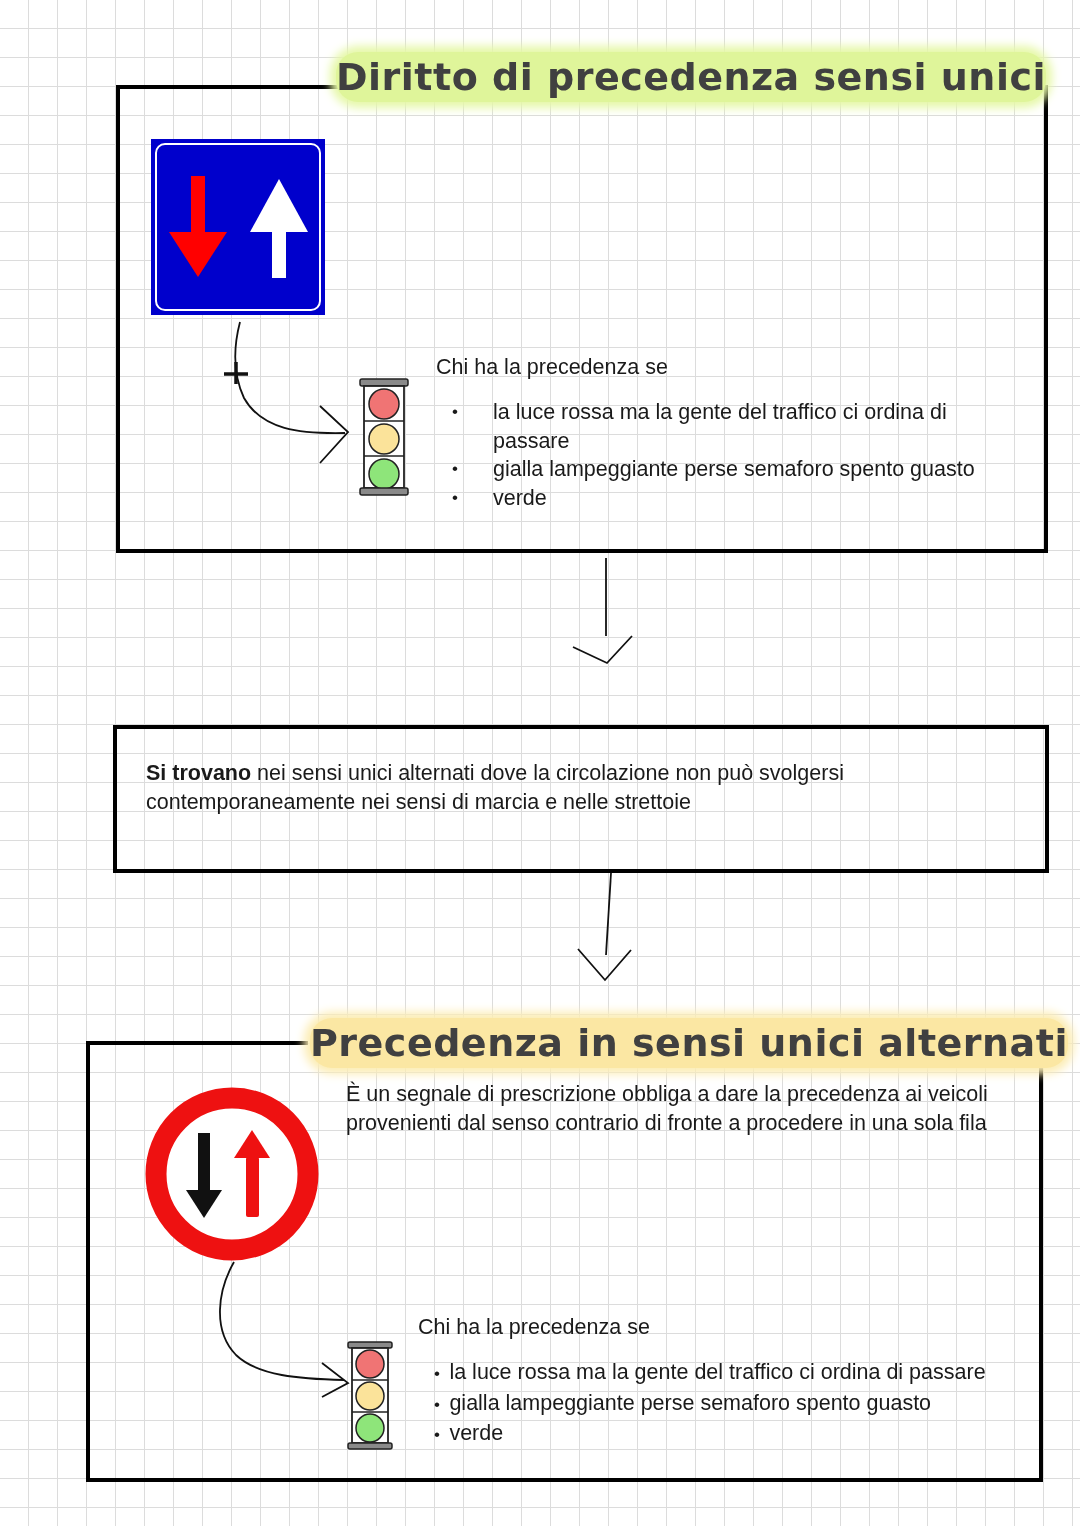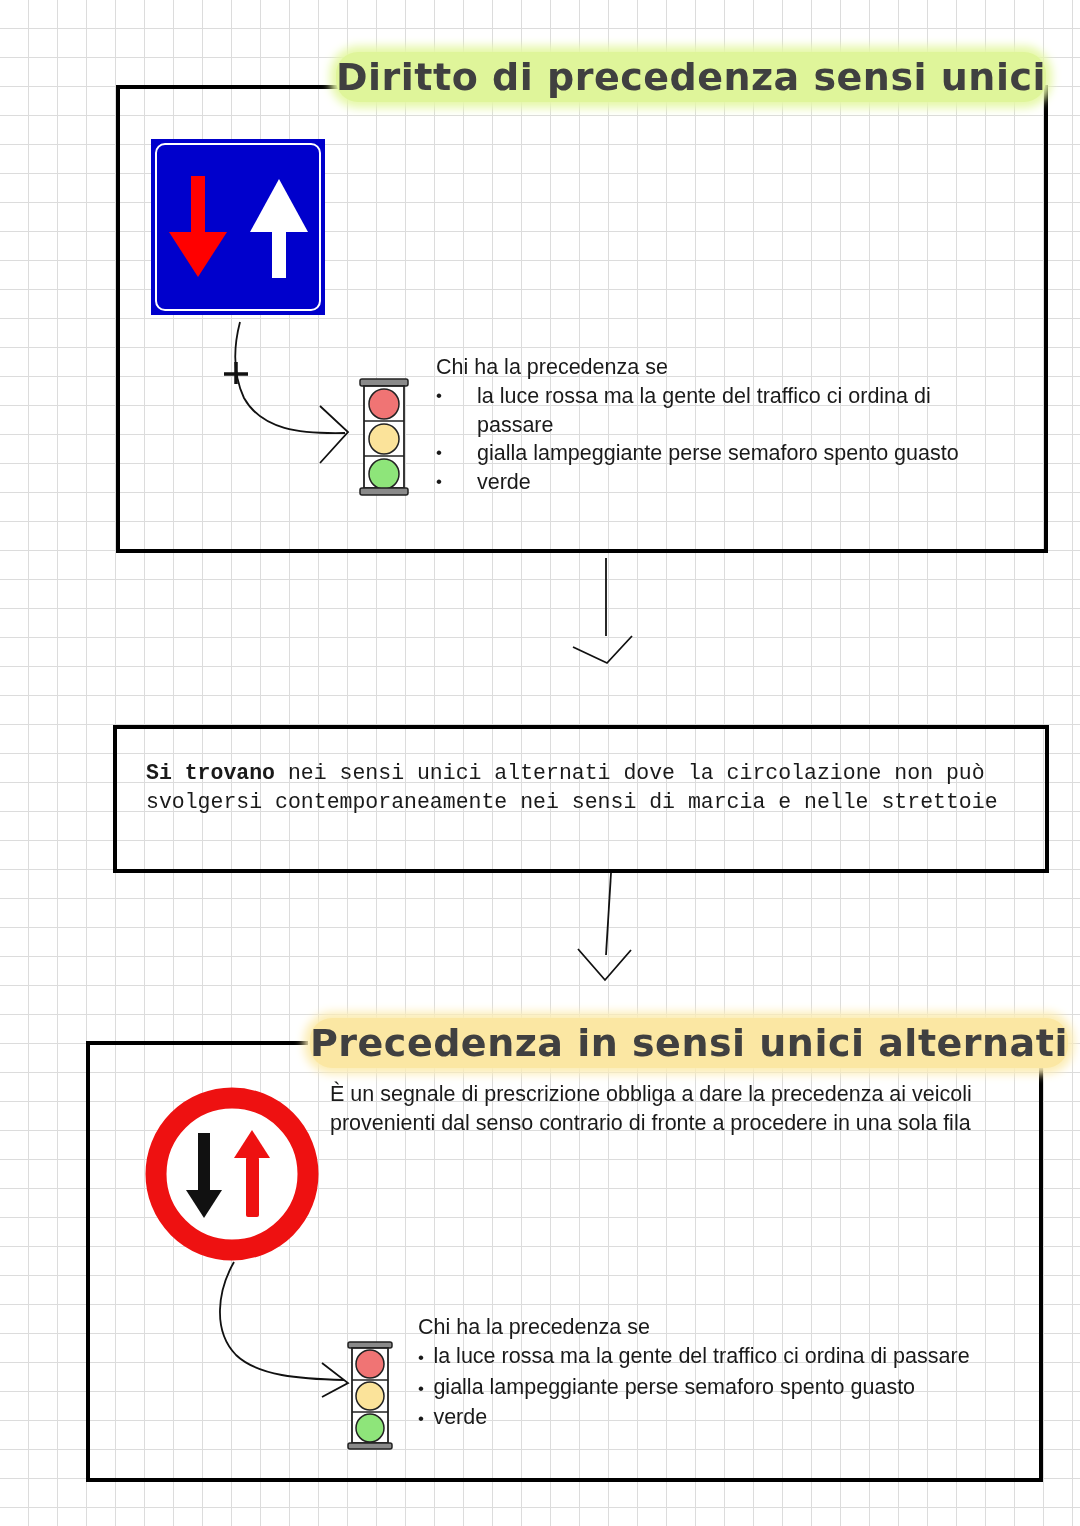--- a/index.html
+++ b/index.html
@@ -18,21 +18,21 @@
   .box { position: absolute; border: 4px solid #000; box-sizing: border-box; }
   .title {
     position: absolute; font-family: "DejaVu Sans", sans-serif; font-weight: bold;
     font-size: 38px; letter-spacing: 0.5px; white-space: nowrap; color: #404040;
     padding: 2px 0; line-height: 46px; border-radius: 22px;
   }
   .title.green { background: #dff59a; box-shadow: 0 0 10px 6px #e6f8a8; }
   .title.yellow { background: #fbe7a3; box-shadow: 0 0 10px 6px #fcedb5; }
   .para { position: absolute; font-size: 21.5px; line-height: 28.8px; color: #1a1a1a; }
   .para p { margin: 0; }
-  ul.bul { list-style: none; padding: 0; margin: 0; }
+  ul.bul { list-style: none; padding: 0; margin: 16px; }
   ul.bul li { position: relative; }
   .b1 li { padding-left: 41px; }
   .b1 li::before { content: "•"; position: absolute; left: 0; font-size: 17px; }
   .b2 li::before { content: "•  "; font-size: 17px; white-space: pre; }
   .b2 li { padding-left: 0; }
   svg { position: absolute; overflow: visible; }
 </style>
 </head>
 <body>
 
@@ -80,21 +80,21 @@
     <li>verde</li>
   </ul>
 </div>
 
 <svg style="left:0; top:0;" width="1080" height="1526">
   <line x1="606" y1="558" x2="606" y2="636" stroke="#111" stroke-width="1.8"></line>
   <path d="M573 647 L 607 663 L 632 636" fill="none" stroke="#111" stroke-width="1.8"></path>
 </svg>
 
 <div class="box" style="left:113px; top:725px; width:936px; height:148px;"></div>
-<div class="para" style="left:146px; top:759px; width:880px;font-family:Liberation Mono, monospace;">
+<div class="para" style="left:146px; top:759px; width:880px;">
   <b>Si trovano</b><span> nei sensi unici alternati dove la circolazione non può svolgersi contemporaneamente nei sensi di marcia e nelle strettoie</span>
 </div>
 
 <svg style="left:0; top:0;" width="1080" height="1526">
   <line x1="611" y1="873" x2="606" y2="955" stroke="#111" stroke-width="1.8"></line>
   <path d="M578 949 L 605 980 L 631 950" fill="none" stroke="#111" stroke-width="1.8"></path>
 </svg>
 
 <div class="box" style="left:86px; top:1041px; width:957px; height:441px; border-top:none;"></div>
 <div class="abs" style="left:86px; top:1041px; width:222px; height:4px; background:#000;"></div>
@@ -103,21 +103,21 @@
 <div class="title yellow" style="left:310px; top:1018px;">Precedenza in sensi unici alternati</div>
 
 <svg style="left:145px; top:1087px;" width="174" height="174" viewBox="0 0 174 174">
   <circle cx="87" cy="87" r="76" fill="#ffffff" stroke="#ee1111" stroke-width="21"></circle>
   <rect x="53" y="46" width="12" height="58" fill="#111"></rect>
   <polygon points="41,103 77,103 59,131" fill="#111"></polygon>
   <polygon points="107,43 89,71 125,71" fill="#ee1111"></polygon>
   <rect x="101" y="70" width="13" height="60" rx="2" fill="#ee1111"></rect>
 </svg>
 
-<div class="para" style="left:330px; top:1080px; width:670px;">È un segnale di prescrizione obbliga a dare la precedenza ai veicoli provenienti dal senso contrario di fronte a procedere in una sola fila</div>
+<div class="para" style="left:346px; top:1080px; width:670px;">È un segnale di prescrizione obbliga a dare la precedenza ai veicoli provenienti dal senso contrario di fronte a procedere in una sola fila</div>
 
 <svg style="left:0; top:0;" width="1080" height="1526">
   <path d="M234 1262 C 218 1290, 212 1330, 236 1355 C 258 1376, 300 1379, 344 1380" fill="none" stroke="#111" stroke-width="1.8"></path>
   <path d="M322 1363 L 348 1383 L 322 1397" fill="none" stroke="#111" stroke-width="1.8"></path>
 </svg>
 
 <svg style="left:346px; top:1340px;" width="48" height="112" viewBox="0 0 48 112">
   <rect x="2" y="2" width="44" height="6" rx="2" fill="#8a8a8a" stroke="#222" stroke-width="1.5"></rect>
   <rect x="6" y="8" width="36" height="95" fill="#fff" stroke="#222" stroke-width="1.8"></rect>
   <line x1="6" y1="40" x2="42" y2="40" stroke="#222" stroke-width="1.5"></line>

